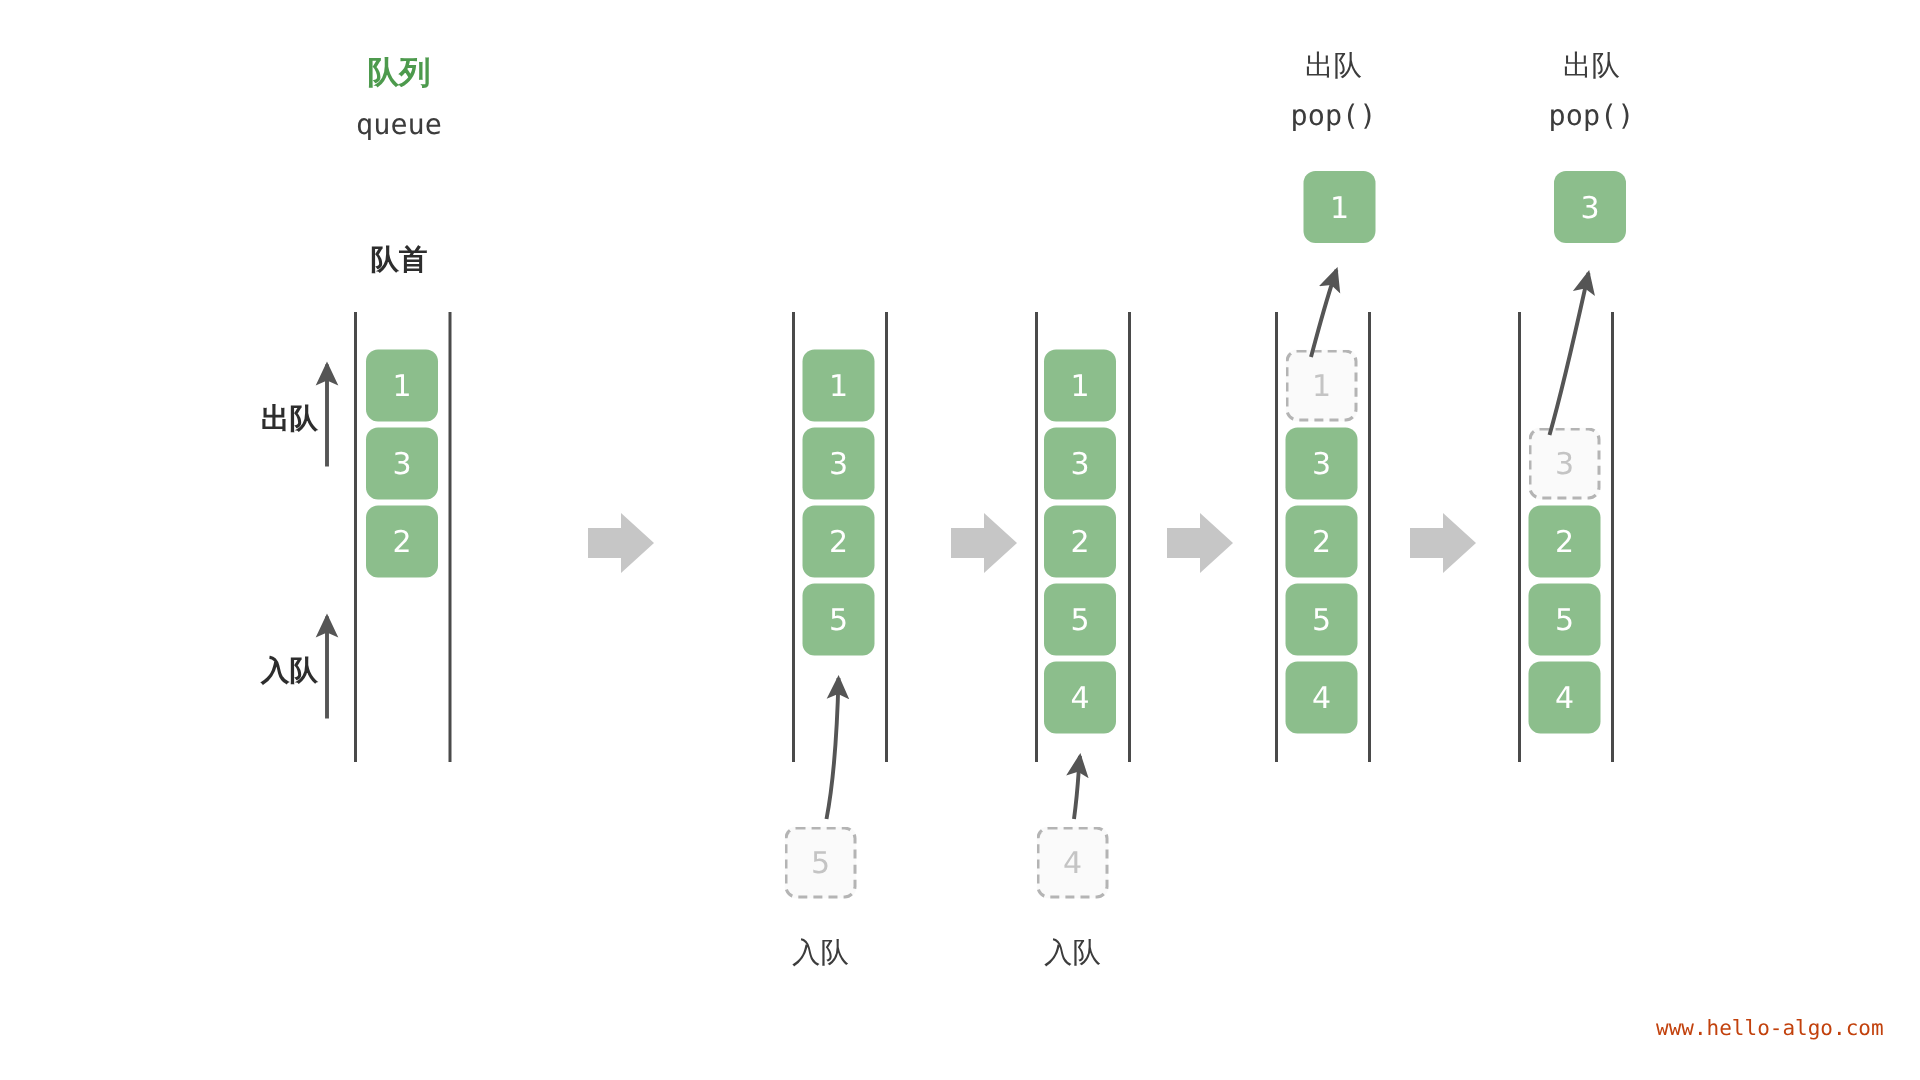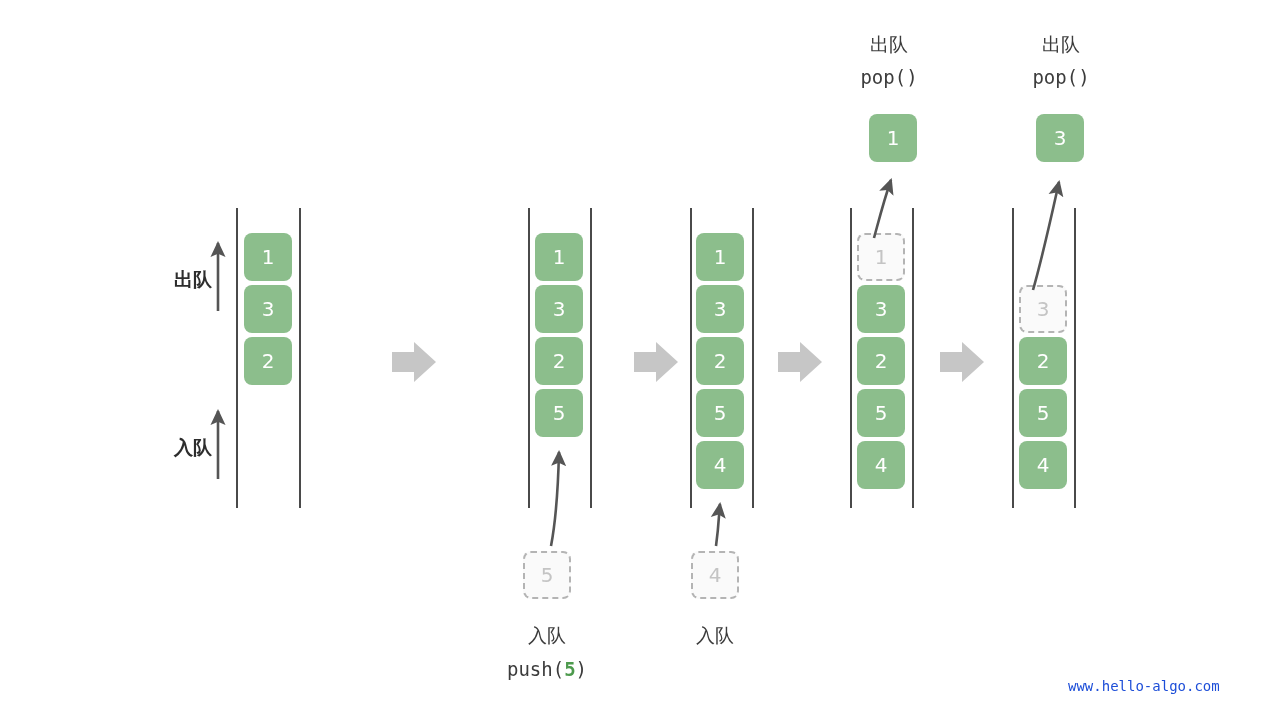--- a/index.html
+++ b/index.html
@@ -60,22 +60,23 @@
   }
   .op-code em {
     font-style: normal;
     color: #4d9a4d;
     font-weight: bold;
   }
   .watermark {
     position: absolute;
     font-family: "DejaVu Sans Mono", "Liberation Mono", monospace;
     font-size: 14px;
-    color: #1d4ed8;
+    color: #c2410c;
     white-space: pre;
+    margin-left: 36px;
   }
 
   
   .rail {
     position: absolute;
     width: 1.6px;
     background: #4a4a4a;
   }
 
   
@@ -105,39 +106,41 @@
     width: 1280px;
     height: 720px;
     pointer-events: none;
   }
 </style>
 </head>
 <body>
 
 <div id="stage">
 
+  <div class="lbl title-cn" style="left:196px; top:34px; width:140px;">队列</div>
+  <div class="lbl title-mono" style="left:196px; top:70px; width:140px;">queue</div>
+  <div class="lbl hdr-cn" style="left:196px; top:160px; width:140px;">队首</div>
 
   <div class="lbl side-cn" style="left:140px; top:266px; width:72px; text-align:right;">出队</div>
   <div class="lbl side-cn" style="left:140px; top:434px; width:72px; text-align:right;">入队</div>
 
   <div class="rail" style="left:236px; top:208px; height:300px;"></div>
   <div class="rail" style="left:299px; top:208px; height:300px;"></div>
   <div class="cell" style="left:244px; top:233px;">1</div>
   <div class="cell" style="left:244px; top:285px;">3</div>
   <div class="cell" style="left:244px; top:337px;">2</div>
 
   <div class="rail" style="left:528px; top:208px; height:300px;"></div>
   <div class="rail" style="left:590px; top:208px; height:300px;"></div>
   <div class="cell" style="left:535px; top:233px;">1</div>
   <div class="cell" style="left:535px; top:285px;">3</div>
   <div class="cell" style="left:535px; top:337px;">2</div>
   <div class="cell" style="left:535px; top:389px;">5</div>
   <div class="cell ghost" style="left:523px; top:551px;">5</div>
   <div class="lbl op-cn" style="left:473px; top:622px; width:148px;">入队</div>
-  <div class="lbl op-code" style="left:473px; top:656px; width:148px;"><span>push(</span><em>5</em><span>)</span></div>
 
   <div class="rail" style="left:690px; top:208px; height:300px;"></div>
   <div class="rail" style="left:752px; top:208px; height:300px;"></div>
   <div class="cell" style="left:696px; top:233px;">1</div>
   <div class="cell" style="left:696px; top:285px;">3</div>
   <div class="cell" style="left:696px; top:337px;">2</div>
   <div class="cell" style="left:696px; top:389px;">5</div>
   <div class="cell" style="left:696px; top:441px;">4</div>
   <div class="cell ghost" style="left:691px; top:551px;">4</div>
   <div class="lbl op-cn" style="left:641px; top:622px; width:148px;">入队</div>

